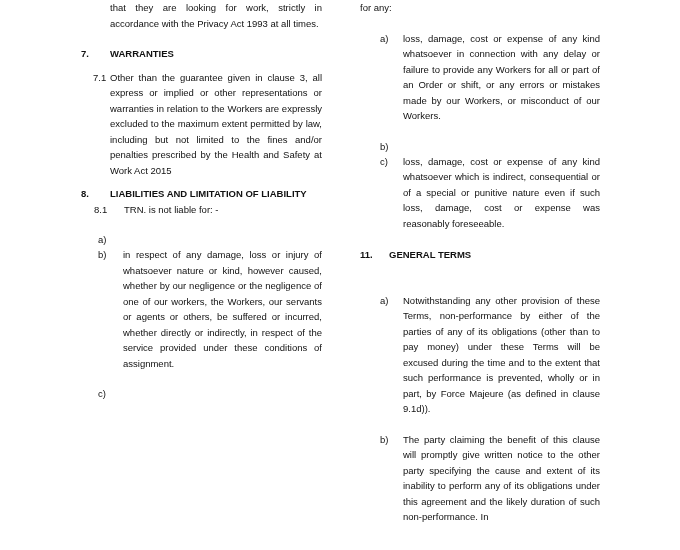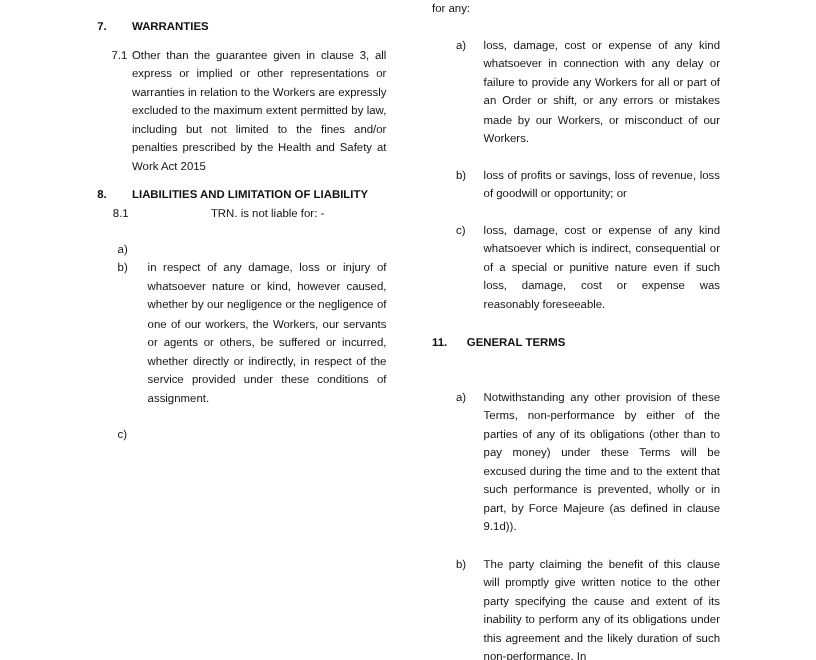--- a/index.html
+++ b/index.html
@@ -71,21 +71,21 @@
     left: 12px;
     top: 0;
     font-weight: inherit;
   }
 
   
   .subclause {
     position: relative;
     margin-left: 13px;
     padding-left: 30px;
-    text-align: center;
+    text-align: left;
   }
   .subclause .num {
     position: absolute;
     left: 0;
     top: 0;
   }
 
   
   .litem {
     position: relative;
@@ -111,20 +111,21 @@
     overflow: hidden;
   }
 </style>
 </head>
 <body>
 
 <div class="page">
 
   <div class="column col-left">
 
+    <p class="blk cont last-line-natural">that they are looking for work, strictly in accordance with the Privacy Act 1993 at all times.</p>
 
     <div class="gap-md"></div>
 
     <div class="heading">
       <span class="num">7.</span>
       <span>WARRANTIES</span>
     </div>
 
     <div class="gap-sm"></div>
 
@@ -180,21 +181,20 @@
 
     <div class="blk litem litem-right last-line-natural">
       <span class="mark">a)</span>
       <span>loss, damage, cost or expense of any kind whatsoever in connection with any delay or failure to provide any Workers for all or part of an Order or shift, or any errors or mistakes made by our Workers, or misconduct of our Workers.</span>
     </div>
 
     <div class="gap-md"></div>
 
     <div class="blk litem litem-right last-line-natural">
       <span class="mark">b)</span>
-      <span>loss of profits or savings, loss of revenue, loss of goodwill or opportunity; or</span>
     </div>
 
     <div class="gap-md"></div>
 
     <div class="blk litem litem-right last-line-natural">
       <span class="mark">c)</span>
       <span>loss, damage, cost or expense of any kind whatsoever which is indirect, consequential or of a special or punitive nature even if such loss, damage, cost or expense was reasonably foreseeable.</span>
     </div>
 
     <div class="gap-lg"></div>

